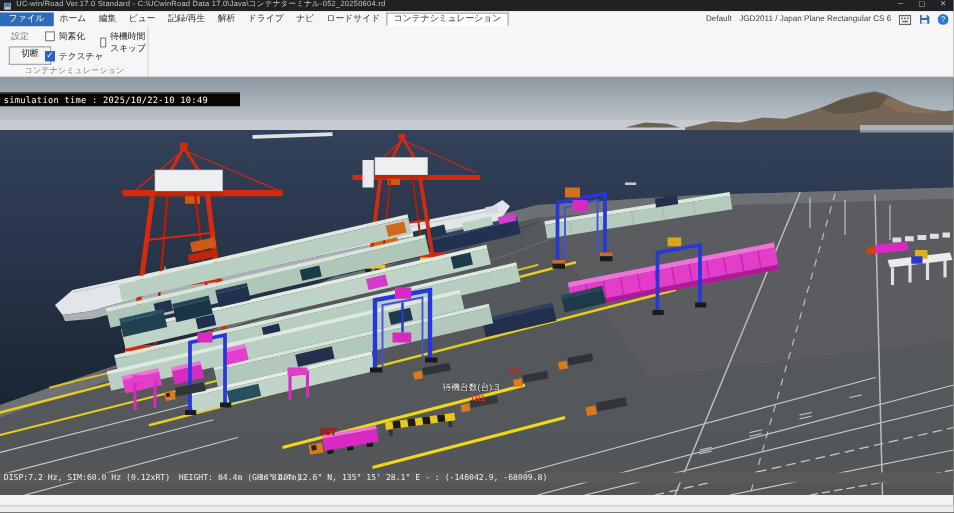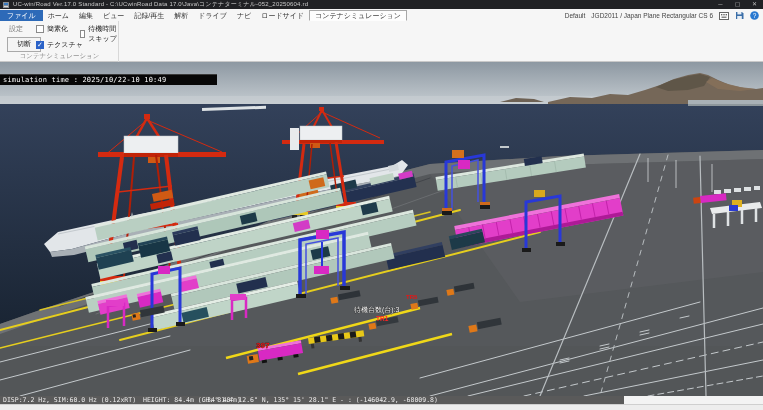--- a/index.html
+++ b/index.html
@@ -31,26 +31,26 @@
            border:1px solid #a9a9a9;font-size:7px;line-height:11px;text-align:center;color:#222;}
   .chk{position:absolute;display:flex;align-items:center;gap:3px;font-size:7px;color:#222;}
   .chk .box{width:8px;height:8px;border:1px solid #8a8a8a;background:#fff;box-sizing:border-box;
             font-size:7px;line-height:6px;text-align:center;color:#fff;}
   .chk .box.checked{background:#2a62c8;border-color:#2a62c8;}
   .chk1{left:36px;top:3px;} .chk2{left:80px;top:3px;} .chk3{left:36px;top:19px;}
   .group-caption{position:absolute;left:0;bottom:1px;width:119px;text-align:center;
                  font-size:6.5px;color:#8a8a8a;}
   
   .viewport{position:absolute;left:0;top:62px;width:763px;height:334px;background:#55585b;overflow:hidden;}
-  .simtime{position:absolute;left:0;top:12px;width:217px;height:11px;background:#070707;
+  .simtime{position:absolute;left:0;top:12px;width:192px;height:11px;background:#070707;
            color:#fff;font-family:"DejaVu Sans Mono",monospace;font-size:7px;line-height:11px;
            padding-left:3px;box-sizing:border-box;white-space:nowrap;letter-spacing:.2px;
            border-top:1px solid #3a3a3a;}
   
-  .statusbar{position:absolute;left:0;top:396px;width:624px;height:8px;background:#5a5a5a;
+  .statusbar{position:absolute;left:0;top:378px;width:763px;height:8px;background:#5a5a5a;
              color:#ececec;font-family:"DejaVu Sans Mono",monospace;font-size:6.5px;line-height:8px;}
   .statusbar span{position:absolute;top:0;white-space:nowrap;}
   .st1{left:3px;} .st2{left:100px;margin-top:35px;} .st3{left:143px;} .st4{left:207px;}
   .bottomstrip{position:absolute;left:0;top:404px;width:763px;height:6px;background:#ededed;
                border-top:1px solid #cfcfcf;box-sizing:border-box;}
   svg text{font-family:"Liberation Sans",sans-serif;}
 </style>
 </head>
 <body>
 

